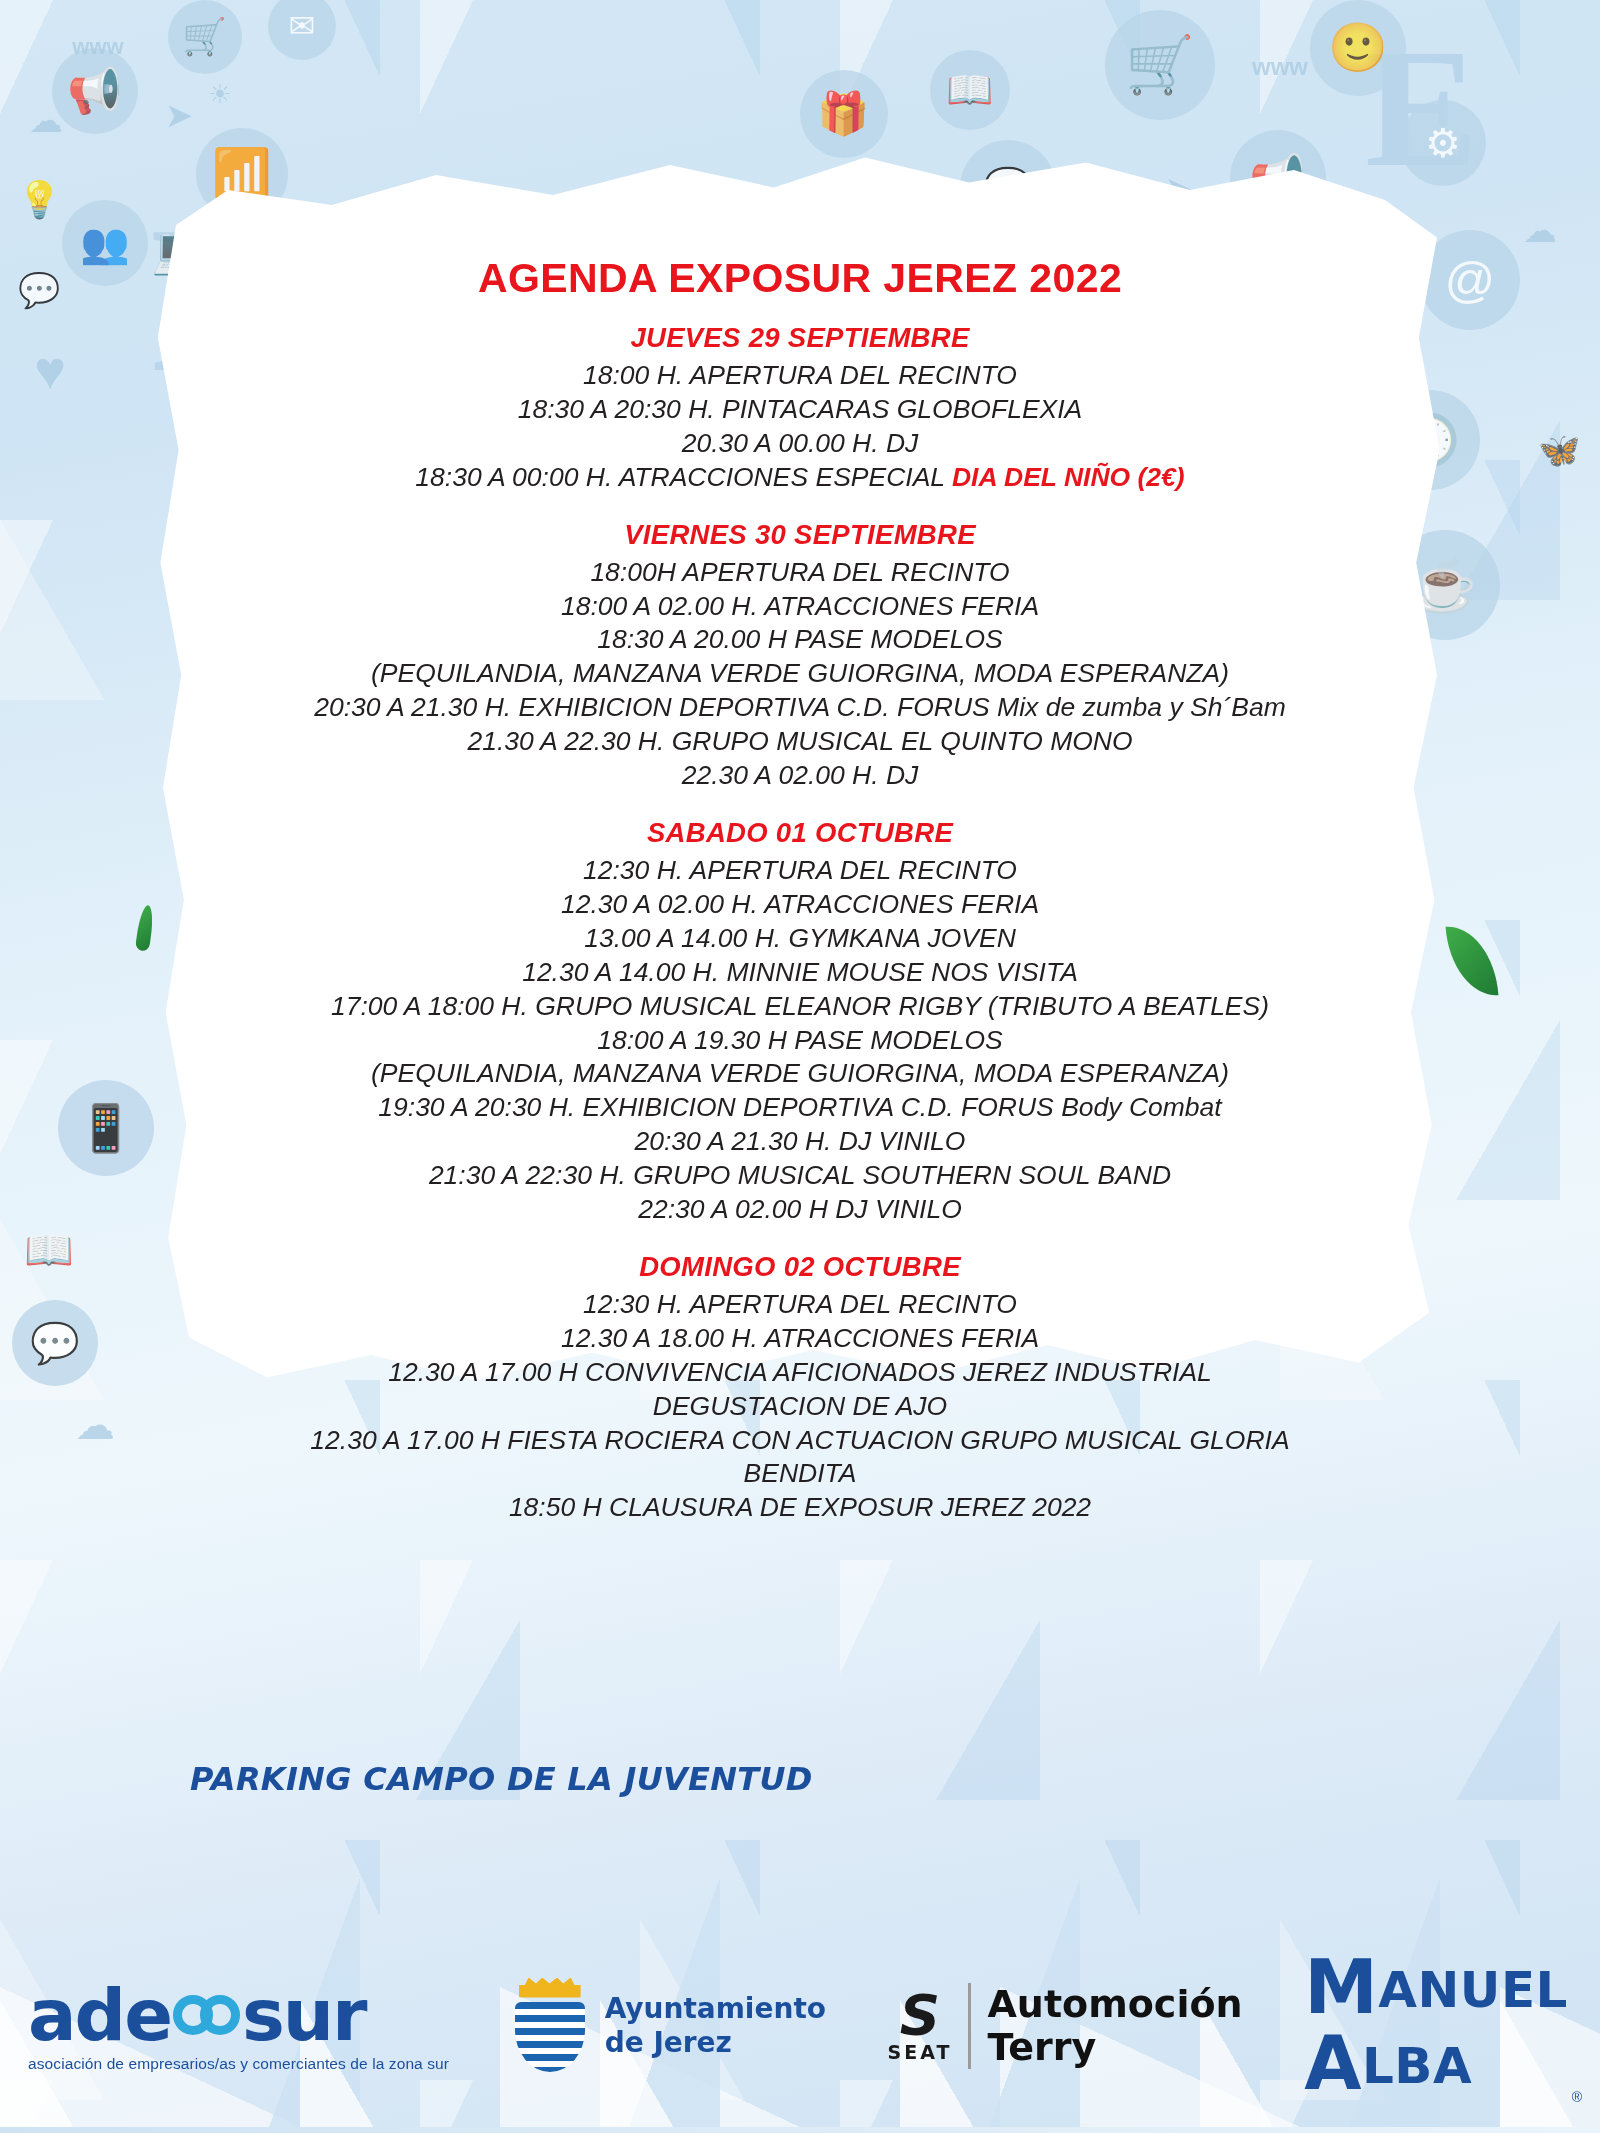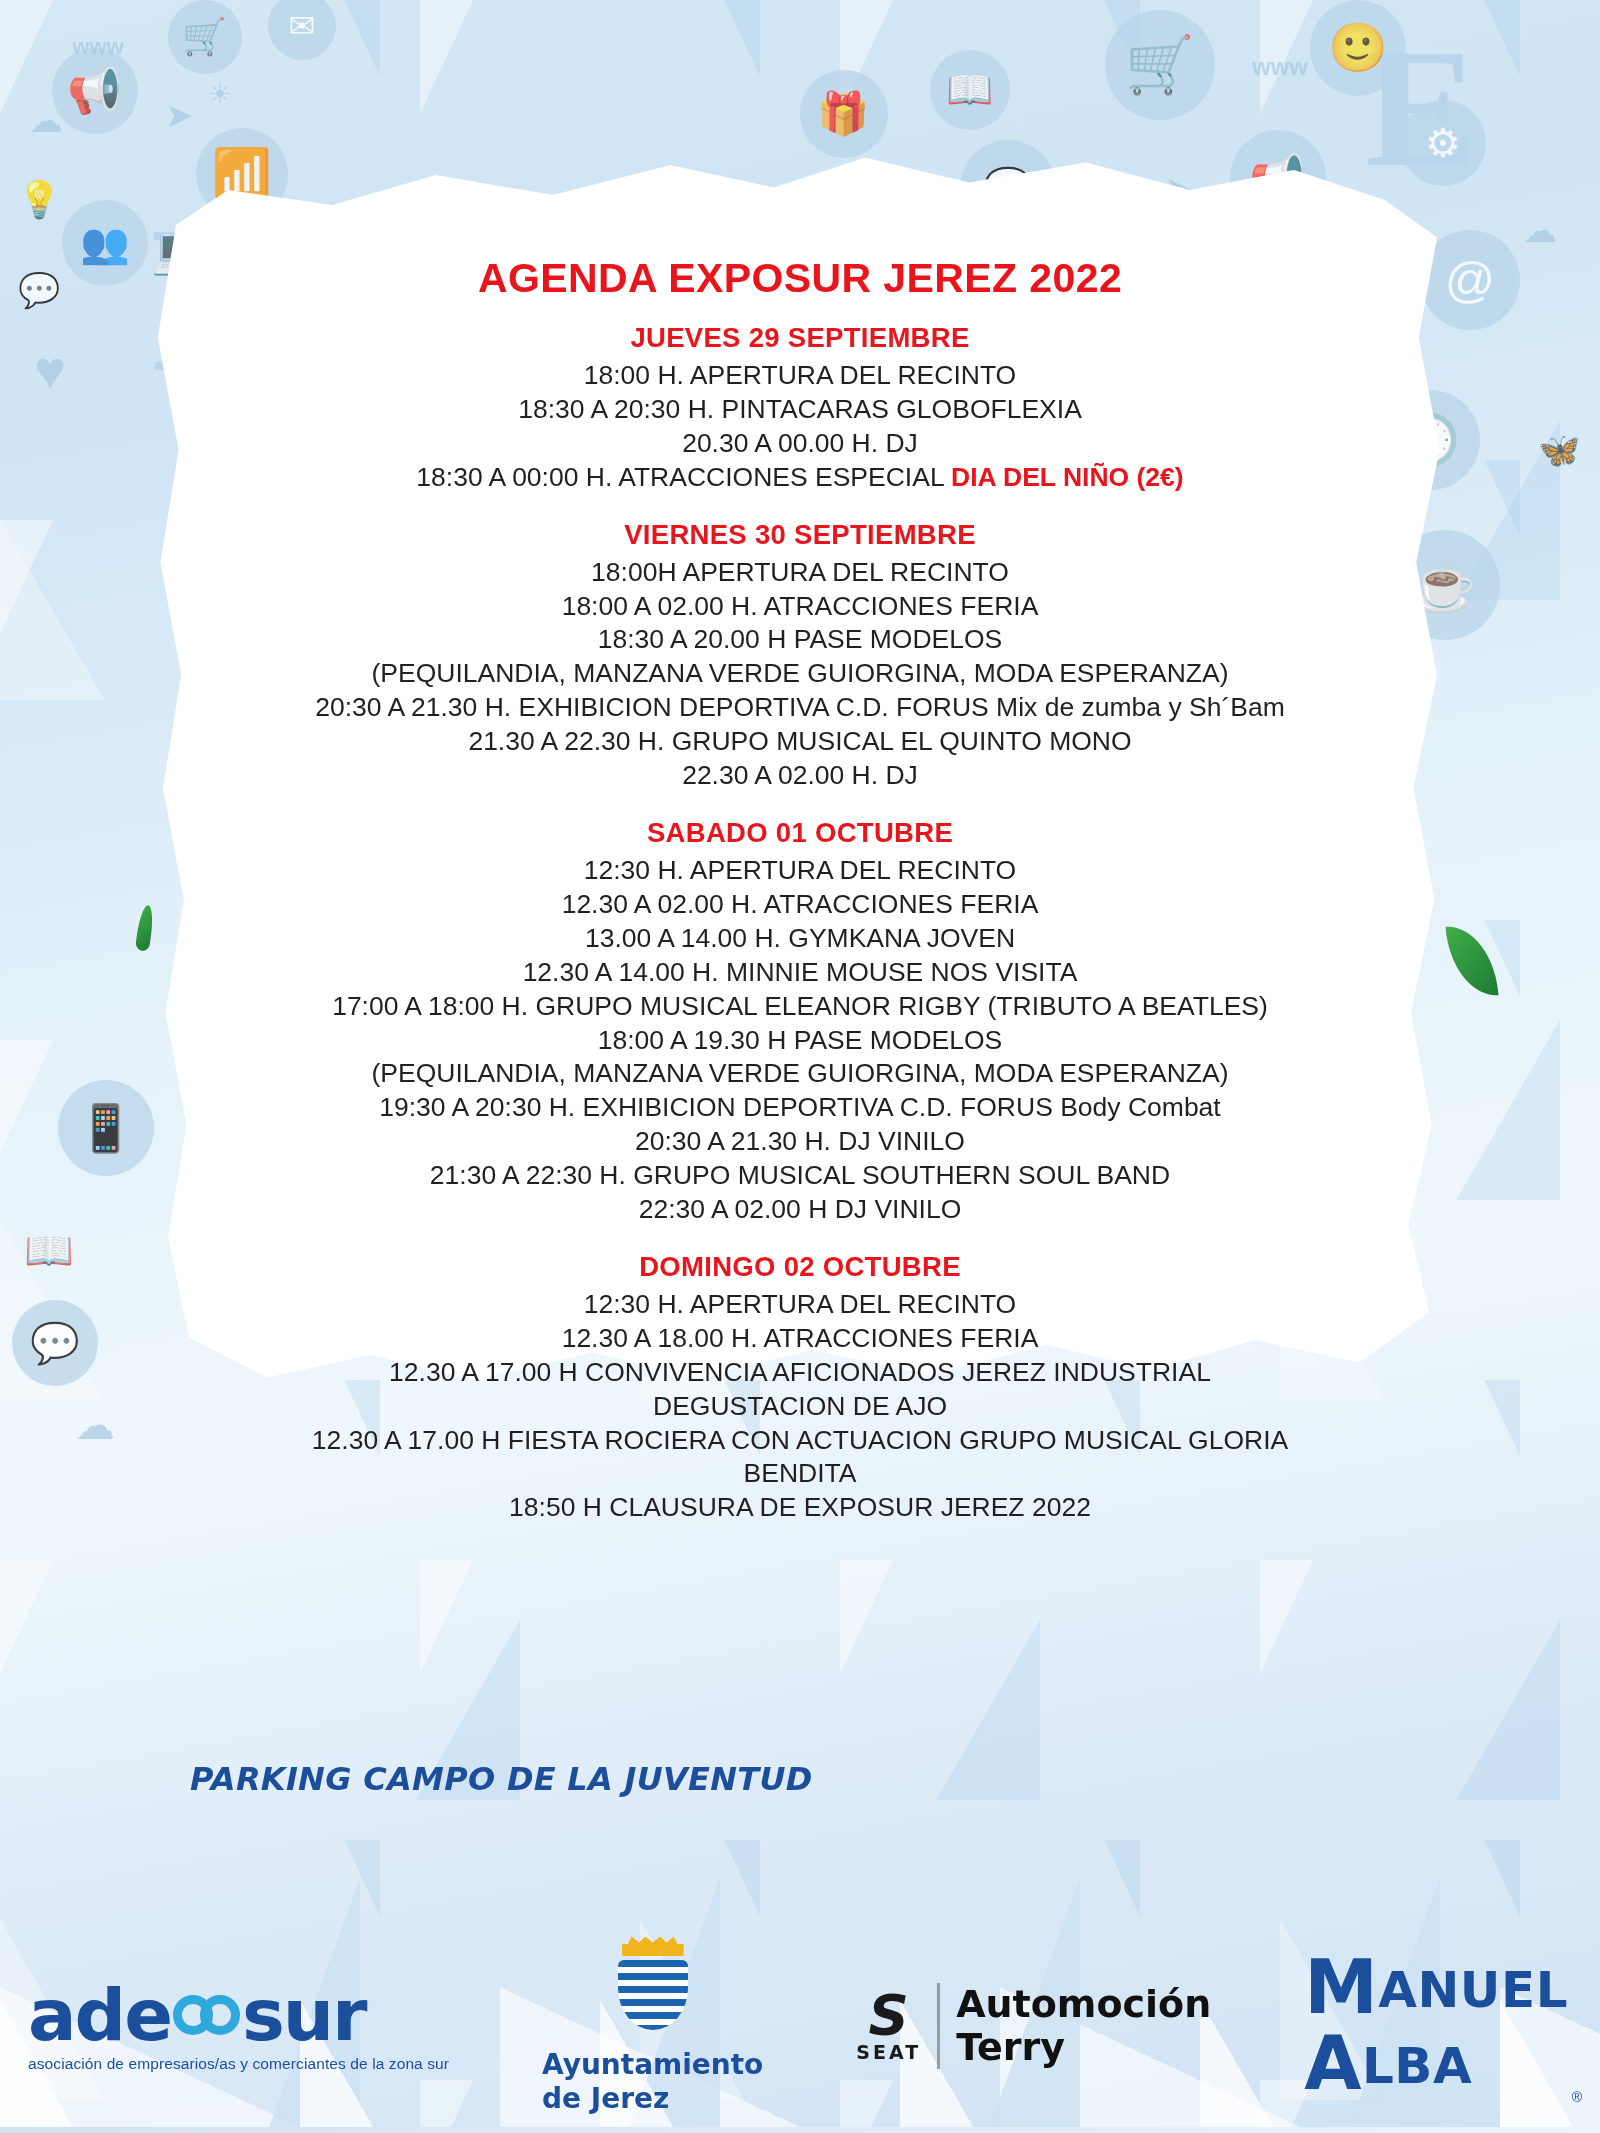--- a/index.html
+++ b/index.html
@@ -114,21 +114,21 @@
     text-align: center;
     color: #231f20;
   }
   #agenda-title {
     color: #e8161c;
     font-weight: bold;
     font-size: 41px;
     letter-spacing: .4px;
     margin-bottom: 20px;
   }
-  .day-block { margin-bottom: 24px; }
+  .day-block { margin-bottom: 24px; font-style: italic; }
   .day-heading {
     color: #e8161c;
     font-weight: bold;
     font-size: 27.5px;
     letter-spacing: .3px;
     margin-bottom: 5px;
   }
   .event-line {
     font-size: 26.5px;
     line-height: 1.28;
@@ -210,21 +210,21 @@
   }
   #sp-adecosur .oo i:nth-child(2) { margin-left: -13px; }
   #sp-adecosur .tag {
     font-size: 15.5px;
     color: #1b4f9c;
     margin-top: 4px;
     letter-spacing: .1px;
   }
 
   
-  #sp-ayto { gap: 16px; flex-direction: column; }
+  #sp-ayto { gap: 16px; }
   #sp-ayto .shield {
     width: 78px; height: 96px;
     position: relative;
   }
   #sp-ayto .crown {
     position: absolute; top: 0; left: 8px;
     width: 62px; height: 20px;
     background: #f0b41c;
     border-radius: 4px 4px 2px 2px;
     clip-path: polygon(0 38%, 10% 38%, 16% 0, 28% 30%, 38% 0, 50% 30%, 62% 0, 72% 30%, 84% 0, 90% 38%, 100% 38%, 100% 100%, 0 100%);

